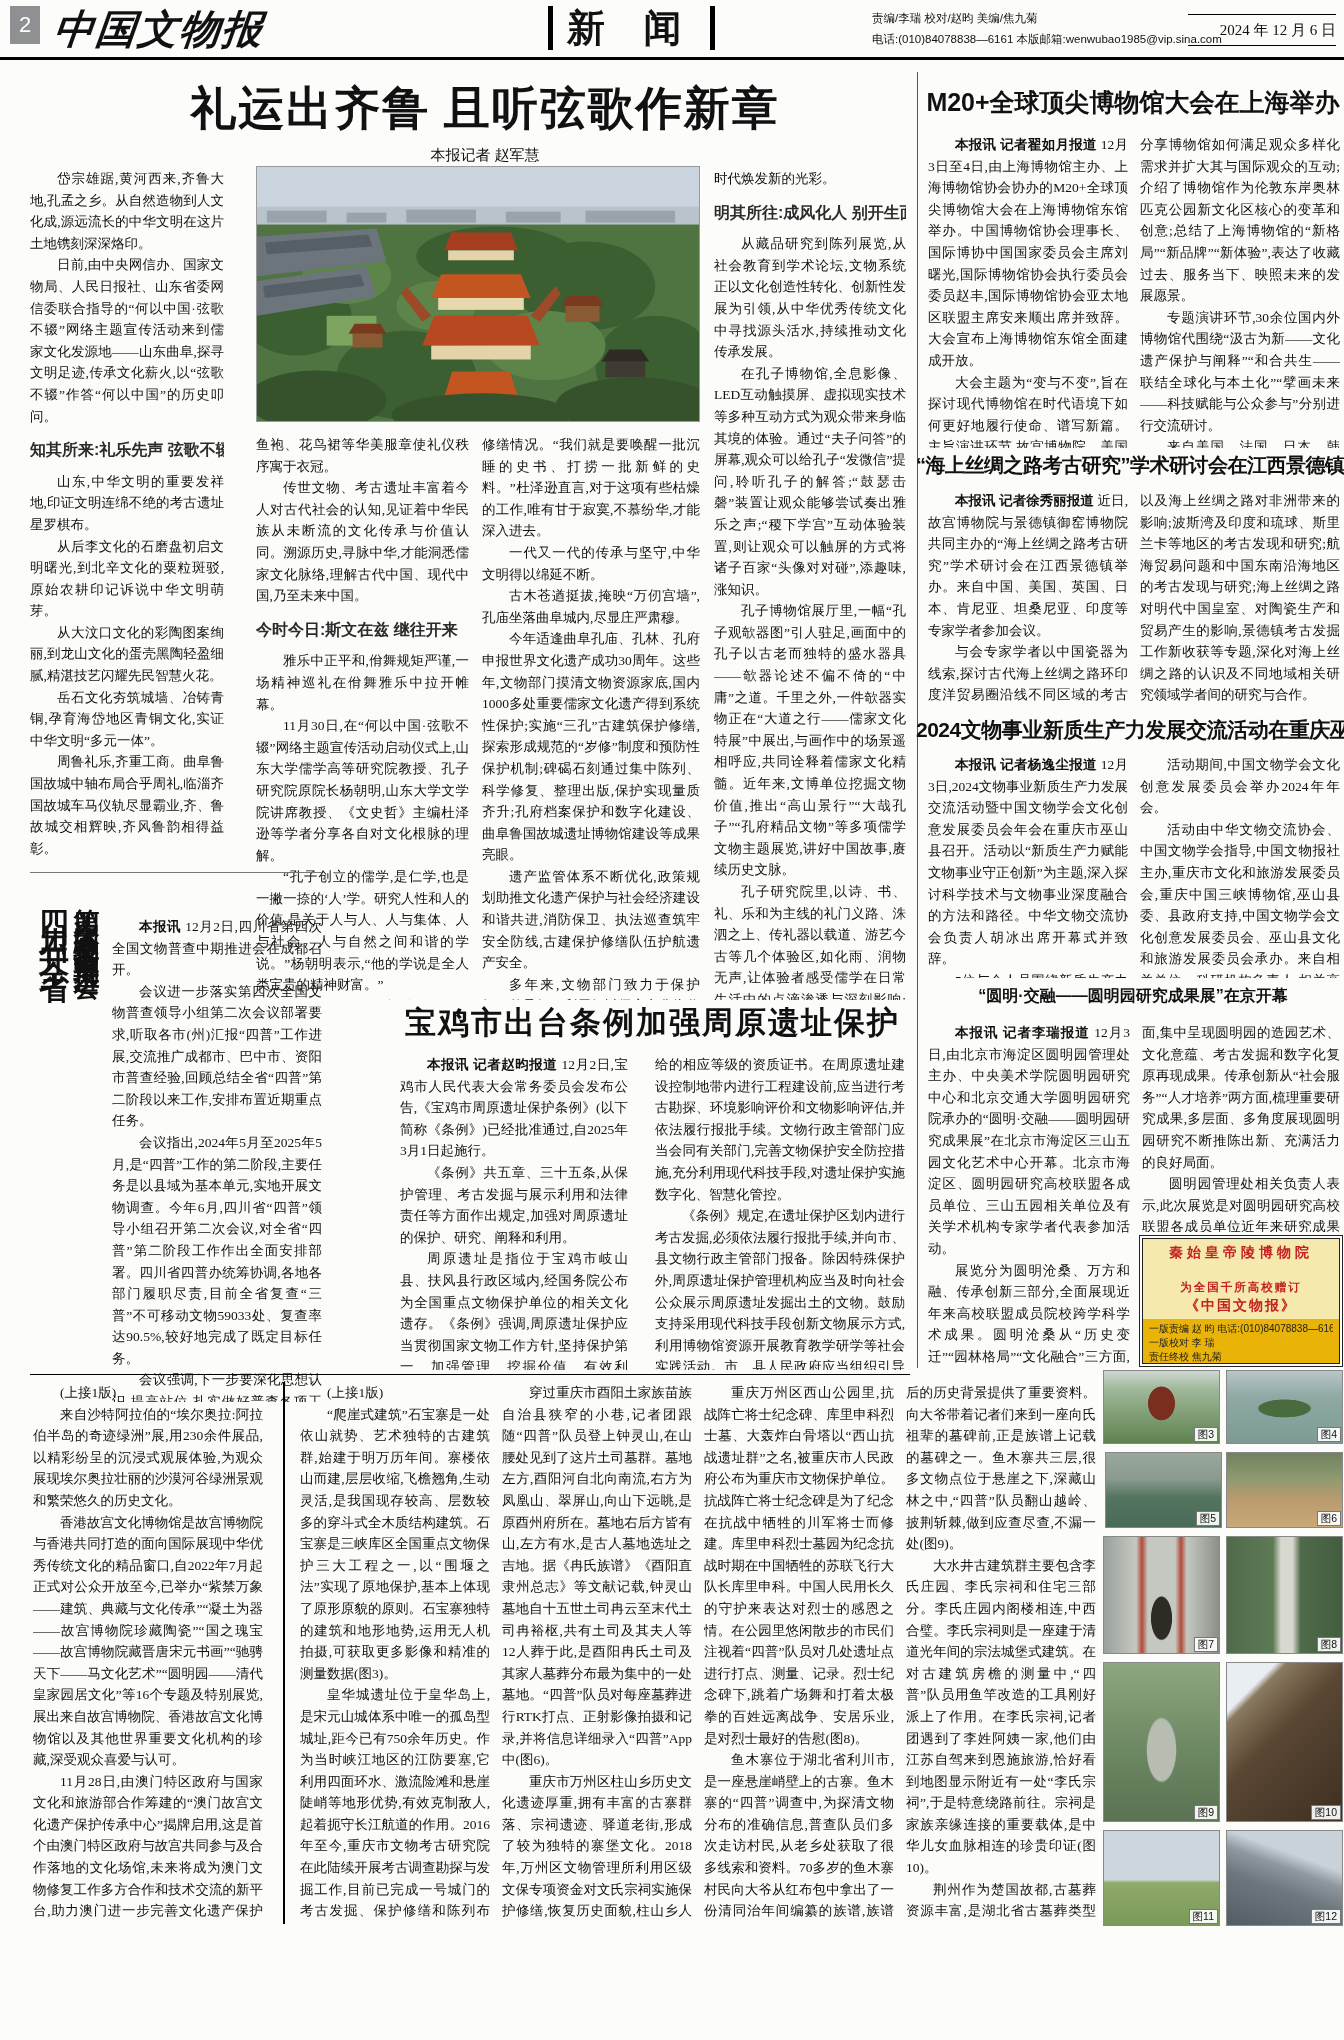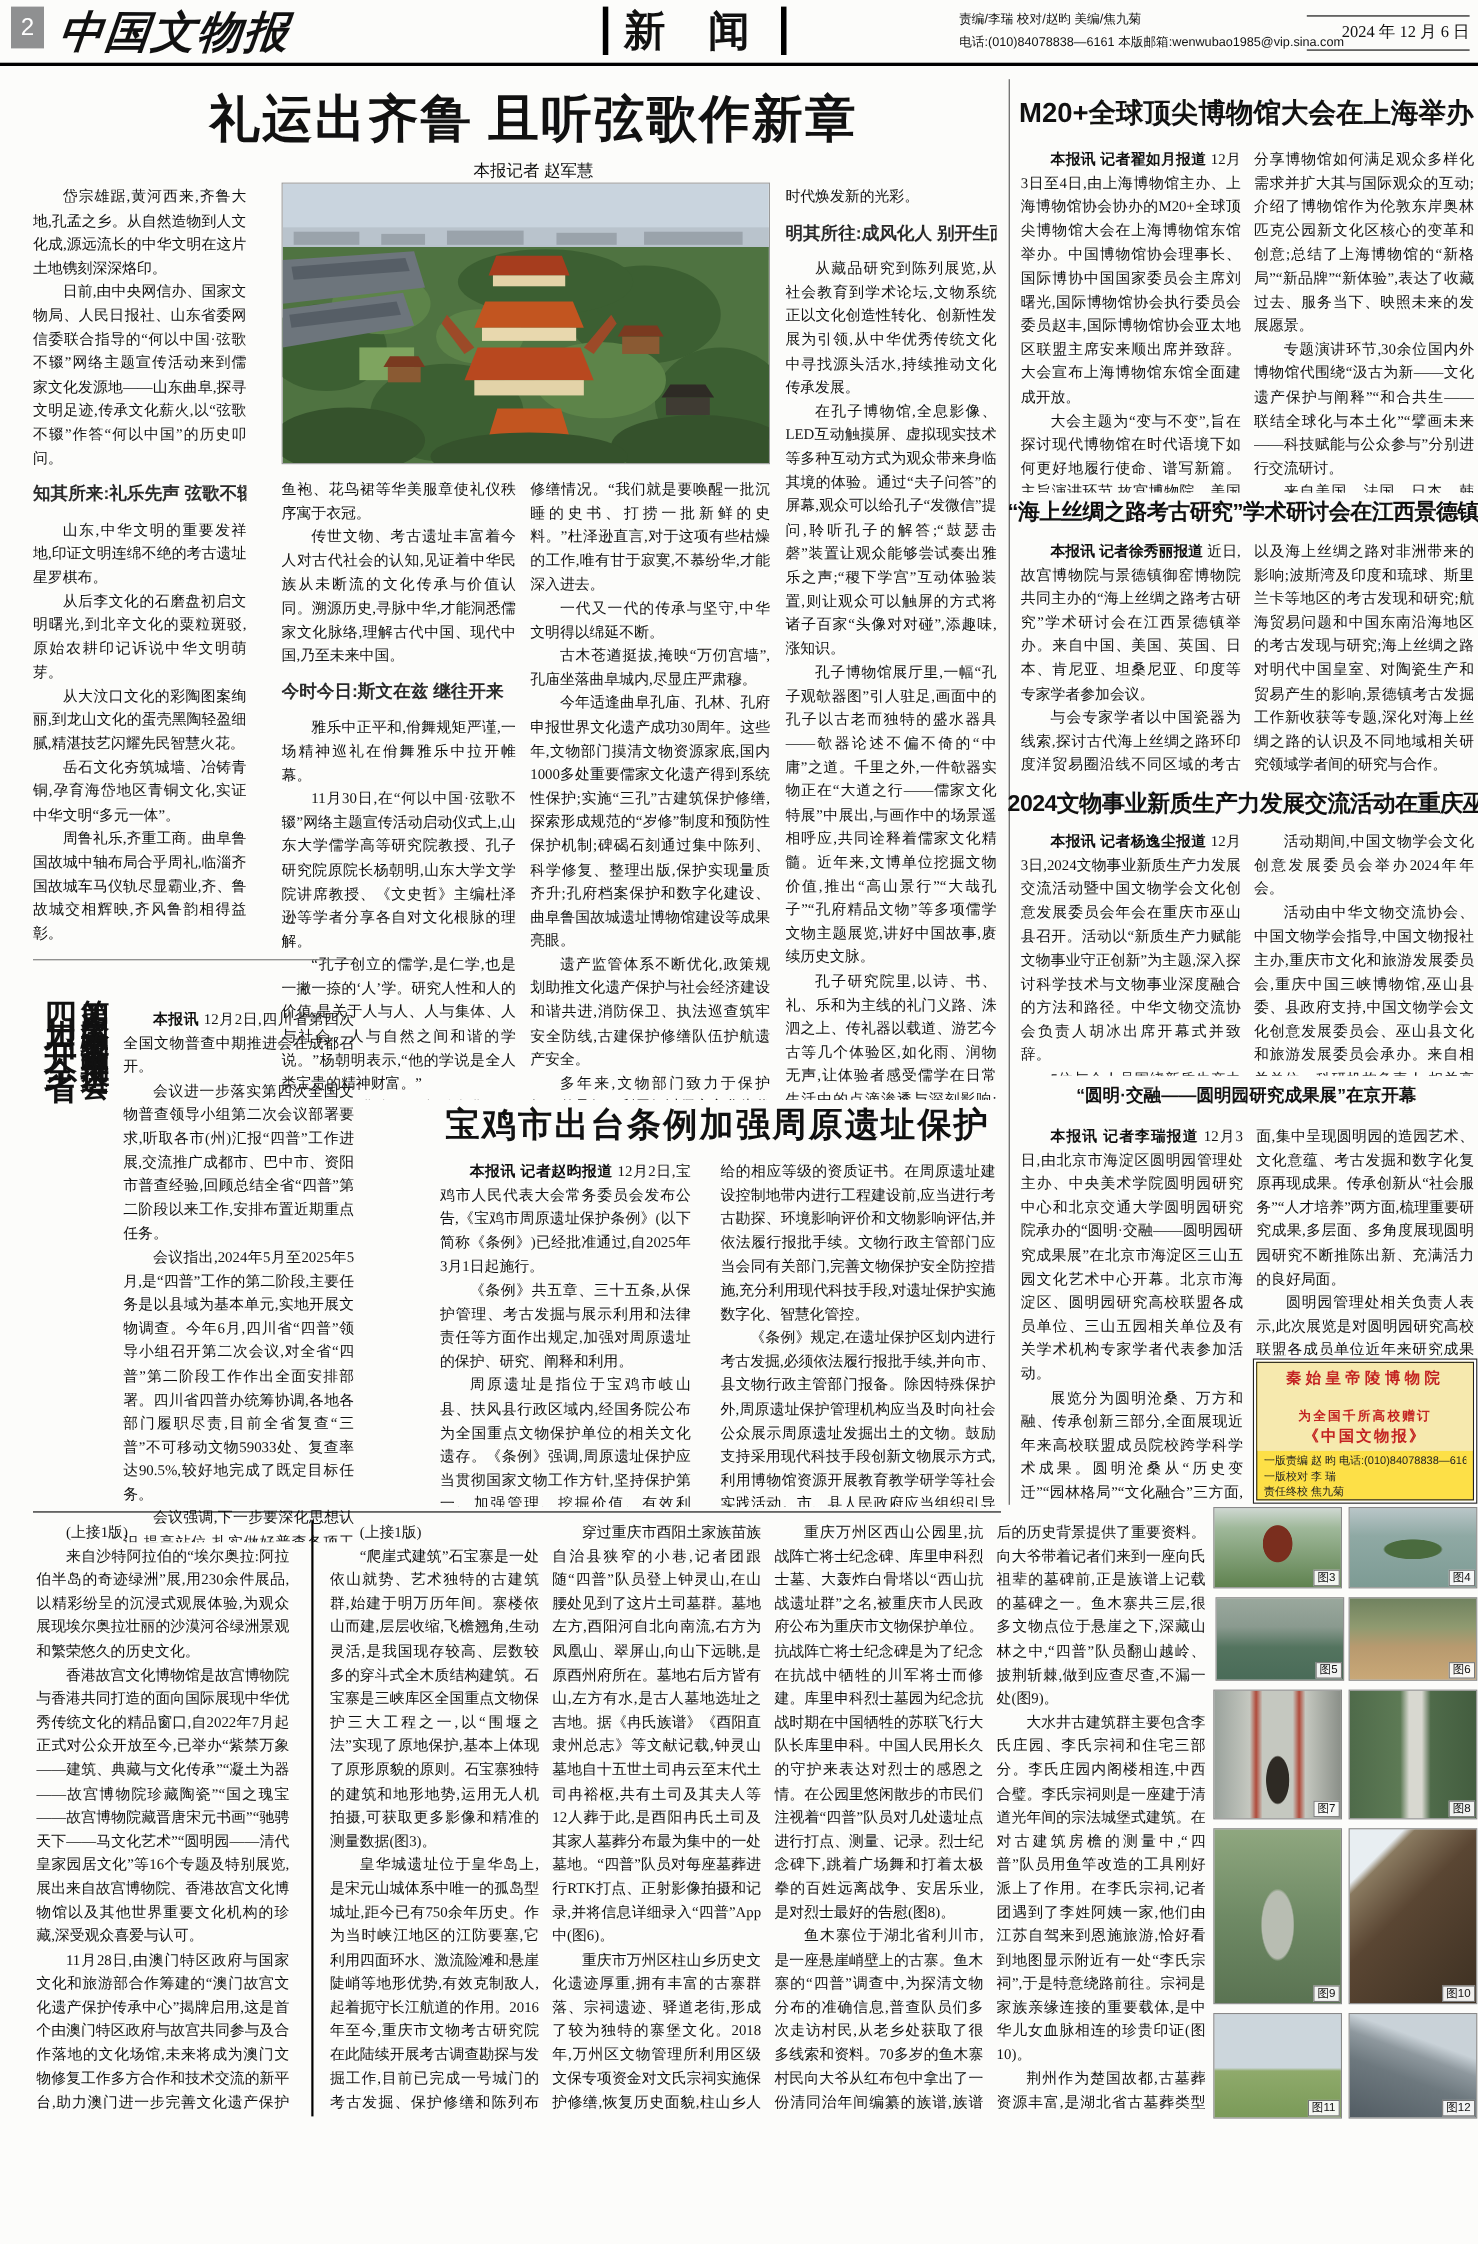--- a/index.html
+++ b/index.html
@@ -39,21 +39,21 @@
   .vh2{left:70px;top:888px;font-size:26px;letter-spacing:5px;}
   .vrule-right{left:917px;top:72px;width:1px;height:1296px;background:#555;}
   .rule-sichuan{left:30px;top:872px;width:292px;height:1px;background:#777;}
   .rule-bottom{left:30px;top:1374px;width:880px;height:1px;background:#000;}
   .vrule-bottom{left:283px;top:1382px;width:2px;height:542px;background:#000;}
   
   .mainphoto{left:256px;top:166px;width:444px;height:256px;border:1px solid #9a9a9a;box-sizing:border-box;}
   .mainphoto svg{display:block;width:100%;height:100%;}
   
   .adbox{left:1142px;top:1238px;width:198px;height:126px;border:1px solid #222;box-shadow:0 0 0 2px #fff,0 0 0 3px #222;
-         box-sizing:border-box;background:#fde047;overflow:hidden;}
+         box-sizing:border-box;background:#eab308;overflow:hidden;}
   .adbox-head{background:#f6e9ae;padding:5px 2px 4px;text-align:center;color:#c32222;font-weight:900;
               font-family:"Liberation Sans",sans-serif;}
   .ad-t1{font-size:14px;letter-spacing:4px;}
   .ad-t2{font-size:11.5px;letter-spacing:2px;margin-top:18px;}
   .ad-t3{font-size:14px;letter-spacing:2px;margin-top:2px;}
   .adbox-body{padding:3px 6px;}
   .adbox-body .adrow{font-size:10px;line-height:1.42;white-space:nowrap;overflow:hidden;
                      font-family:"Liberation Sans",sans-serif;color:#222;}
   
   .ph{position:absolute;box-sizing:border-box;border:1px solid #888;padding-left:28px;}

